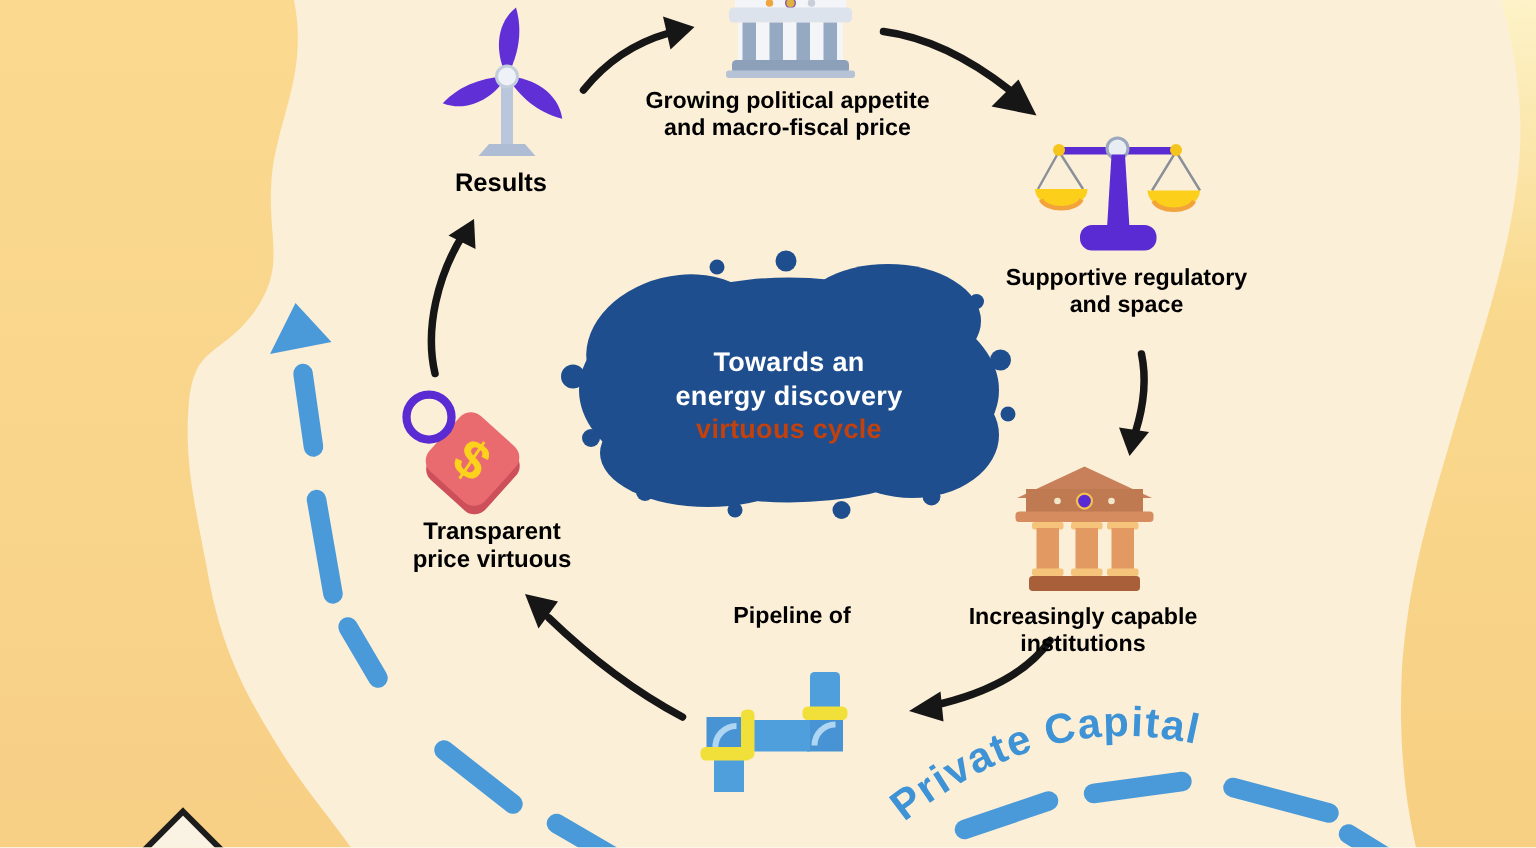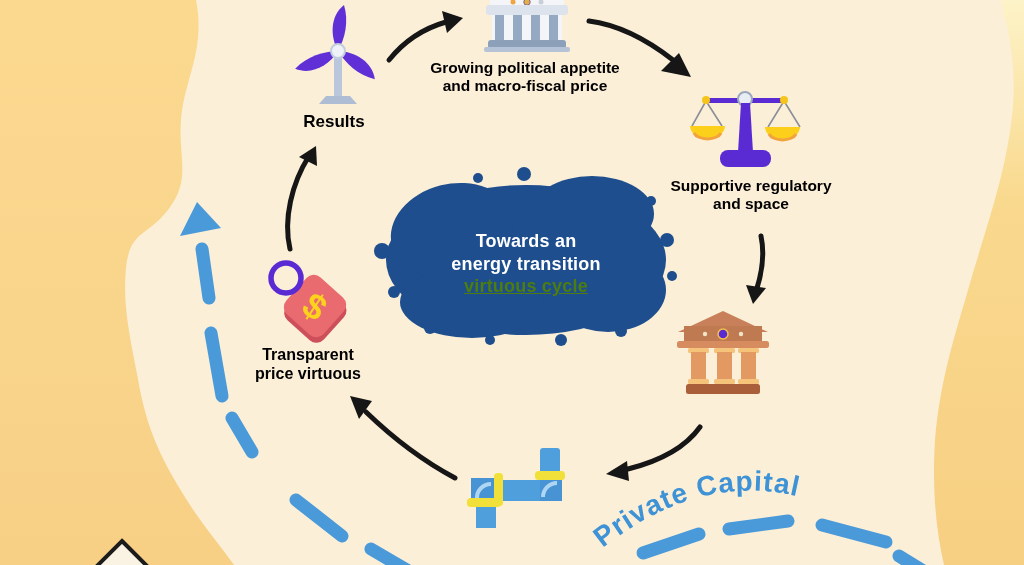--- a/index.html
+++ b/index.html
@@ -30,21 +30,21 @@
     transform:translateX(-50%);
     text-align:center;
     font-weight:700;
     font-size:18px;
     line-height:1.26;
     color:#ffffff;
     letter-spacing:.2px;
     white-space:nowrap;
     margin-top:16px;
   }
-  .center-label .hl{color:#4d7c0f;text-decoration:underline;}
+  .center-label .hl{color:#c2410c;}
   .center-label span{display:block;}
 </style>
 </head>
 <body>
 
 <div id="stage">
 
   <svg id="bg-svg" viewBox="0 0 1024 565" aria-hidden="true">
     <defs>
       <linearGradient id="leftBand" x1="0" y1="0" x2="0" y2="1">
@@ -216,40 +216,45 @@
     <g>
       <path id="capArc" d="M598,552 Q 712,458 834,508" fill="none"></path>
       <text font-family="Liberation Sans, sans-serif" font-size="28" font-weight="700" fill="#3e92d6" letter-spacing="1">
         <textPath href="#capArc" startOffset="6">Private Capital</textPath>
       </text>
     </g>
   </svg>
 
   <div class="center-label">
     <span>Towards an</span>
-    <span>energy transition</span>
+    <span>energy discovery</span>
     <span class="hl">virtuous cycle</span>
   </div>
 
   <div class="label results" style="left:334px;top:112px;">
     <span>Results</span>
   </div>
 
   <div class="label" style="left:525px;top:59px;">
     <span>Growing political appetite</span>
     <span>and macro-fiscal price</span>
   </div>
 
   <div class="label" style="left:751px;top:177px;text-align:center;">
     <span>Supportive regulatory</span>
     <span>and space</span>
   </div>
 
+  <div class="label" style="left:722px;top:403px;">
+    <span>Increasingly capable</span>
+    <span>institutions</span>
+  </div>
 
   <div class="label" style="left:528px;top:402px;">
-  </div>
-
-  <div class="label price" style="left:308px;top:346px;">
+    <span>Pipeline of</span>
+  </div>
+
+  <div class="label price" style="left:328px;top:346px;">
     <span>Transparent</span>
     <span>price virtuous</span>
   </div>
 
 </div>
 
 </body></html>

